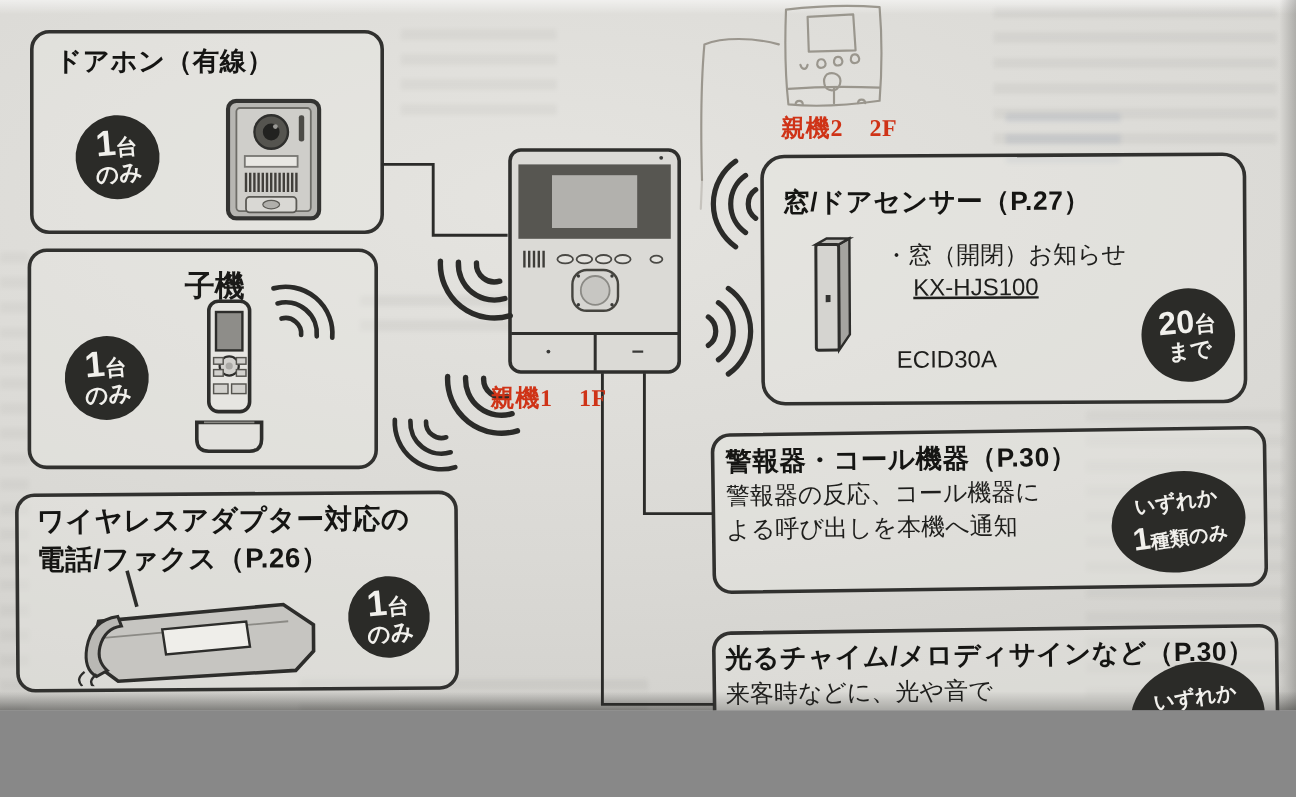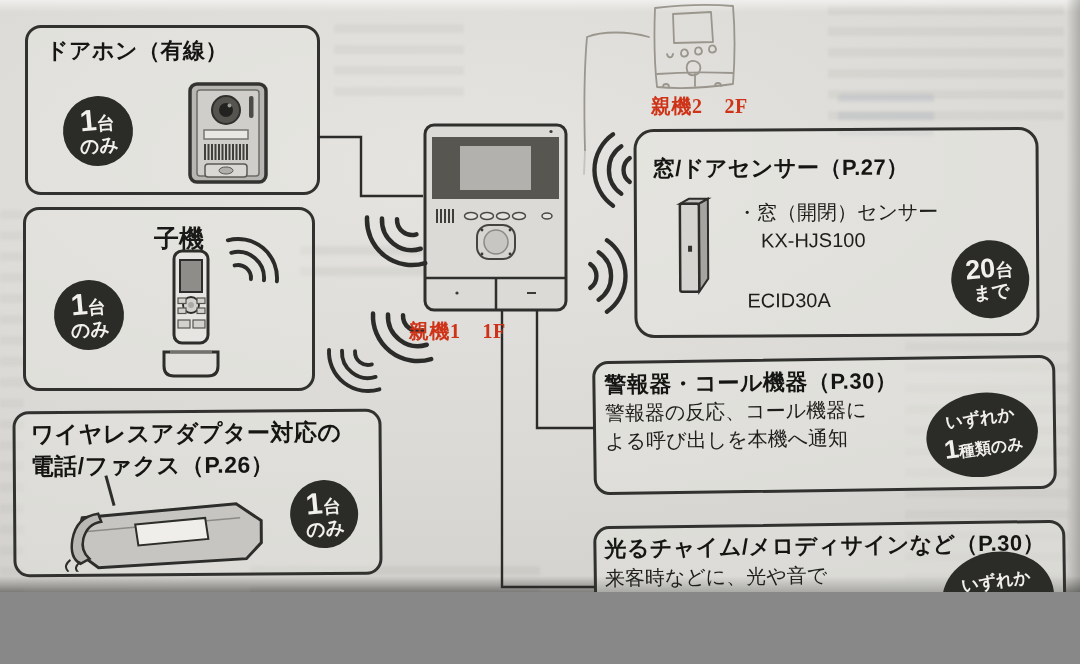--- a/index.html
+++ b/index.html
@@ -157,23 +157,23 @@
 
   <div class="box z2" style="left:634px;top:128px;width:399px;height:203px;border-radius:20px;transform:rotate(-0.3deg);">
     <div class="btitle" style="left:16px;top:22px;">窓/ドアセンサー（P.27）</div>
     <svg class="devsvg" style="left:38px;top:62px;" width="40" height="106" viewBox="0 0 40 106">
       <path d="M24,10 L33,5 L33,85 L24,98 Z" fill="#a5a4a0" stroke="#2d2d2b" stroke-width="2"></path>
       <path d="M5,10 L14,5 L33,5 L24,10 Z" fill="#c0bfbb" stroke="#2d2d2b" stroke-width="2"></path>
       <rect x="5" y="10" width="19" height="88" rx="2" fill="#d5d4d0" stroke="#2d2d2b" stroke-width="2.5"></rect>
       <rect x="13" y="52" width="4" height="6" fill="#333331"></rect>
     </svg>
     <div class="btext" style="left:100px;top:68px;">
-      <span>・</span><span>窓（開閉）センサー</span>
-    </div>
-    <div class="btext" style="left:124px;top:98px;">KX-HJS100</div>
+      <span>・</span><span>窓（開閉）お知らせ</span>
+    </div>
+    <div class="btext" style="left:124px;top:98px;text-decoration:underline;">KX-HJS100</div>
     <div class="btext" style="left:110px;top:158px;">ECID30A</div>
     <div class="badge badge-20" style="left:314px;top:110px;width:78px;height:78px;">
       <div class="l1"><span class="big">20</span><span class="suf">台</span></div>
       <div class="l2">まで</div>
     </div>
   </div>
 
   <div class="box z2" style="left:593px;top:358px;width:457px;height:128px;transform:rotate(-0.8deg);">
     <div class="btitle" style="left:9px;top:6px;">警報器・コール機器（P.30）</div>
     <div class="btext" style="left:9px;top:36px;">警報器の反応、コール機器に</div>

